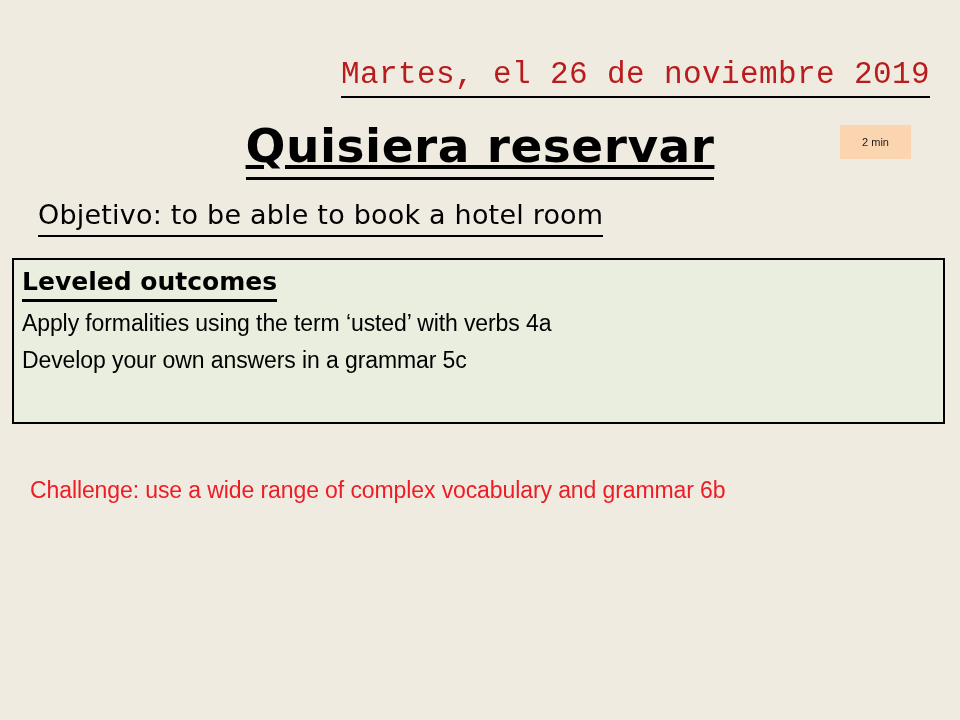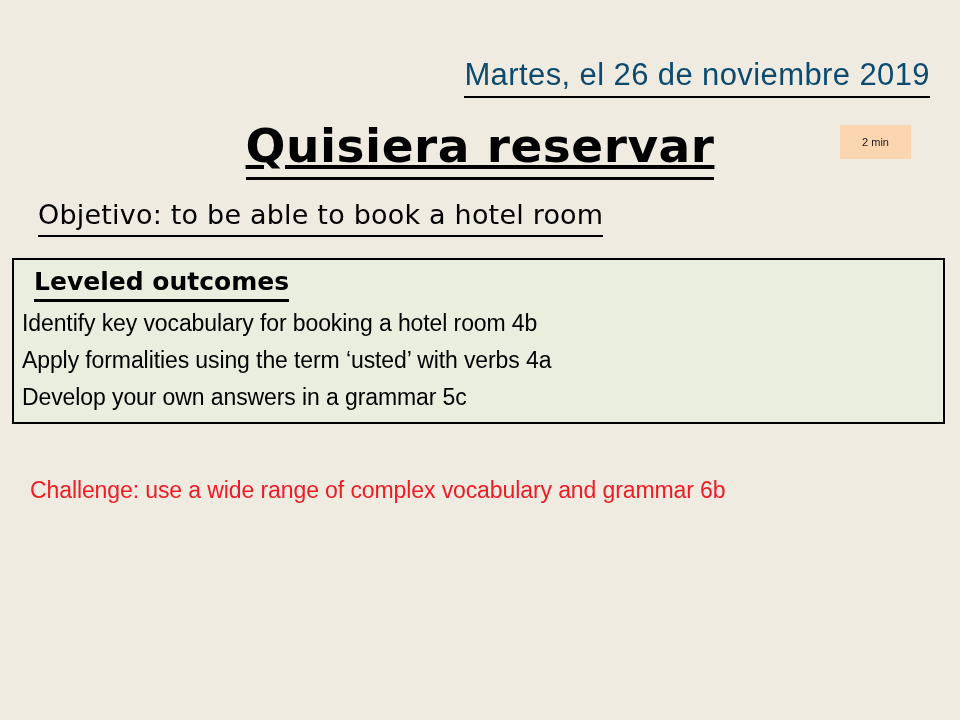--- a/index.html
+++ b/index.html
@@ -20,24 +20,24 @@
     height: 720px;
   }
 
   
   .date-line {
     position: absolute;
     left: 0;
     top: 56px;
     width: 930px;
     text-align: right;
-    font-family: Liberation Sans, sans-serif;
+    font-family: Liberation Mono, monospace;
     font-size: 31px;
     line-height: 38px;
-    color: #0c4a6e;
+    color: #b91c1c;
     letter-spacing: 0.4px;
     white-space: nowrap;
   }
   .date-line .u {
     display: inline-block;
     border-bottom: 2px solid #000;
     padding-bottom: 2px;
   }
 
   
@@ -112,21 +112,20 @@
     font-size: 25px;
     line-height: 32px;
     font-weight: bold;
     color: #000000;
     white-space: nowrap;
   }
   .outcomes-heading .u {
     display: inline-block;
     border-bottom: 3px solid #000;
     padding-bottom: 1px;
-    margin-left: 12px;
   }
   .outcomes-list {
     position: absolute;
     left: 8px;
     top: 45px;
     right: 6px;
   }
   .outcome-item {
     font-family: "Liberation Sans", sans-serif;
     font-size: 23px;
@@ -169,21 +168,20 @@
 
   <div class="objective">
     <span class="u">Objetivo: to be able to book a hotel room</span>
   </div>
 
   <div class="outcomes-box">
     <div class="outcomes-heading">
       <span class="u">Leveled outcomes</span>
     </div>
     <div class="outcomes-list">
-      <div class="outcome-item">Identify key vocabulary for booking a hotel room 4b</div>
       <div class="outcome-item">Apply formalities using the term ‘usted’ with verbs 4a</div>
       <div class="outcome-item">Develop your own answers in a grammar 5c</div>
     </div>
   </div>
 
   <div class="challenge">Challenge: use a wide range of complex vocabulary and grammar 6b</div>
 
 </div>
 
 </body></html>

